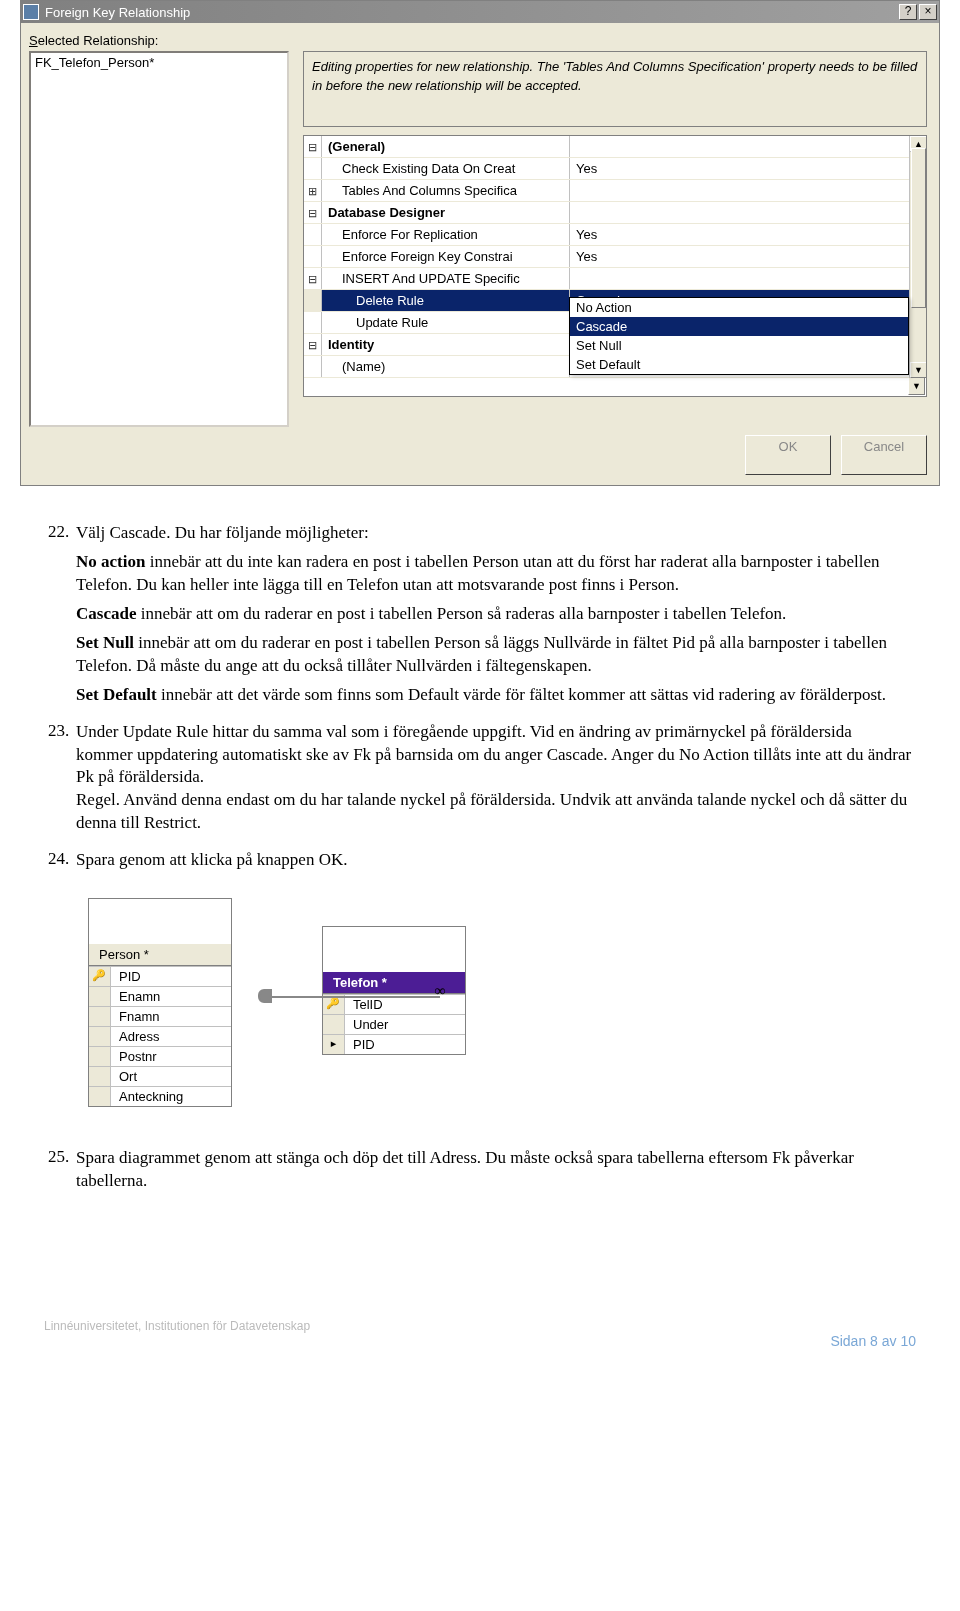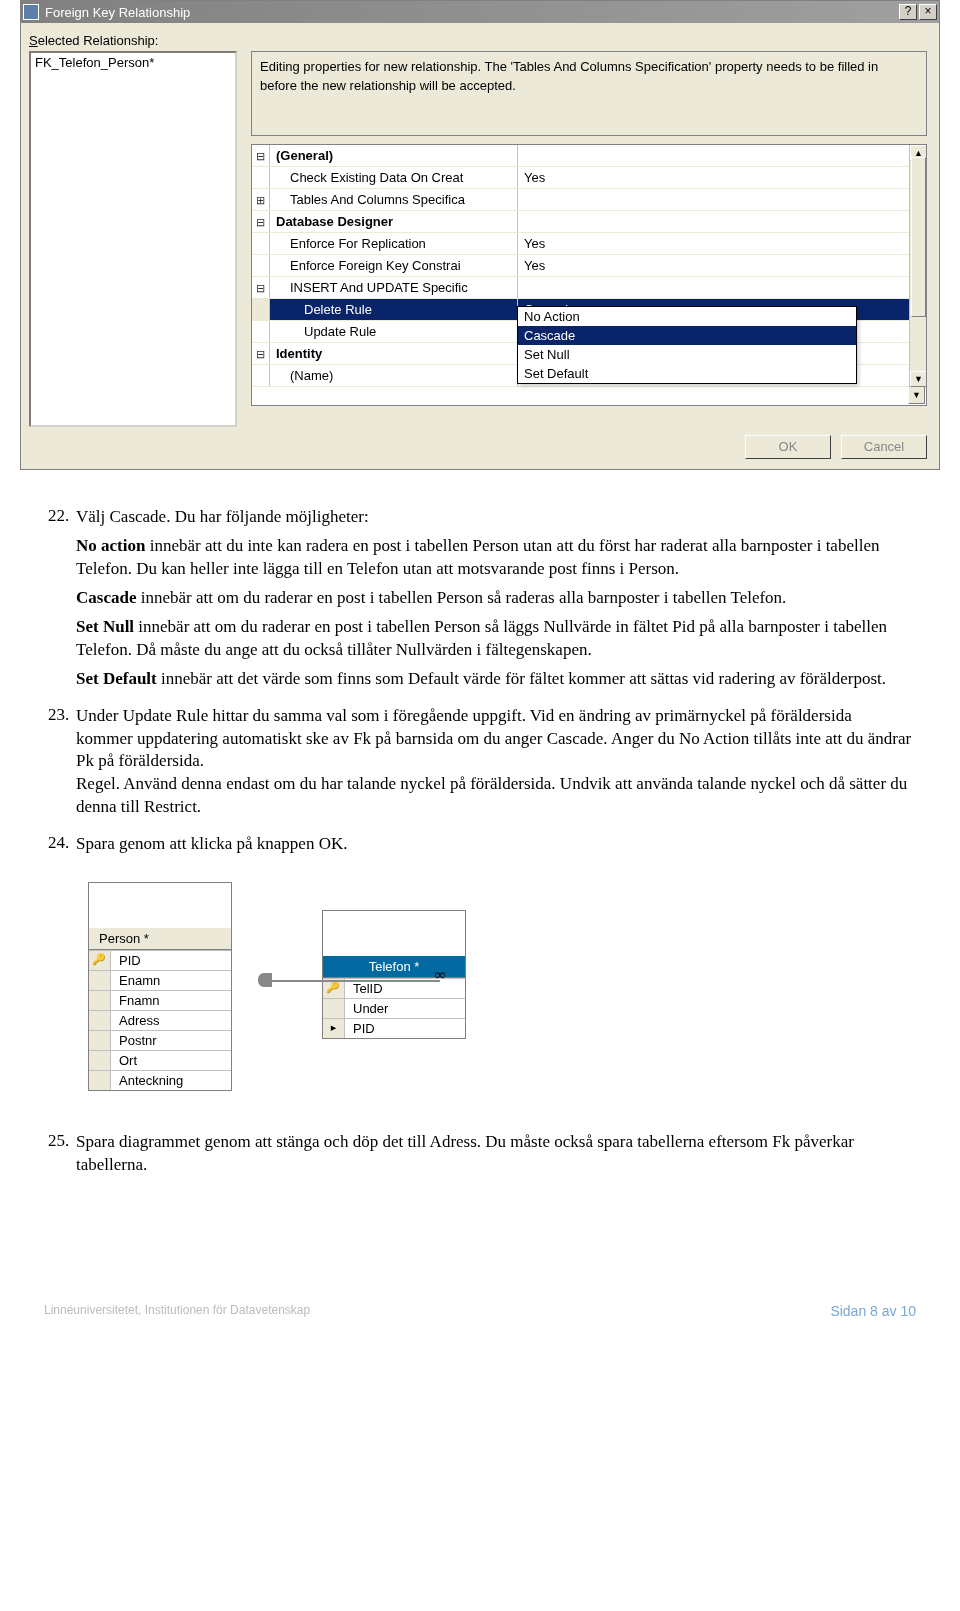--- a/index.html
+++ b/index.html
@@ -38,28 +38,28 @@
     width: 18px; height: 16px; background: #d4d0c8;
     border: 1px solid #fff; border-right-color: #404040; border-bottom-color: #404040;
     margin-left: 2px; text-align: center; line-height: 12px;
     font-size: 12px; color: #000; font-family: Arial;
   }
   .dbody { padding: 10px 12px 4px 8px; }
   .lbl { font-size: 13px; margin-bottom: 3px; display: block; }
   .udr { text-decoration: underline; }
   .row { display: flex; gap: 14px; }
   .sel-box {
-    width: 208px; height: 376px; background: #fff;
+    width: 260px; height: 376px; background: #fff;
     border: 2px inset #d4d0c8; padding: 2px 4px;
   }
   .rightcol { flex: 1; display: flex; flex-direction: column; gap: 8px; }
   .desc {
-    height: 85px; background: #ece9d8;
+    height: 76px; background: #ece9d8;
     border: 1px solid #808080; border-top-color: #808080; border-left-color: #808080;
-    padding: 6px 8px; line-height: 1.45;
+    padding: 6px 8px; line-height: 1.45; font-style: italic;
   }
   .pgrid-wrap { position: relative; }
   .pgrid {
     background: #fff; border: 1px solid #808080;
     height: 262px; overflow: hidden;
   }
   .p-row { display: flex; height: 22px; border-bottom: 1px solid #ece9d8; }
   .p-ind { width: 18px; border-right: 1px solid #c0c0c0; text-align: center; font-family: Arial; font-size: 11px; line-height: 22px; color: #333; }
   .p-name { width: 248px; border-right: 1px solid #c0c0c0; padding: 3px 6px; white-space: nowrap; overflow: hidden; }
   .p-val { flex: 1; padding: 3px 6px; white-space: nowrap; overflow: hidden; }
@@ -74,41 +74,41 @@
   .pgrid-rows { flex: 1; }
   .dd-arrow { width: 17px; height: 18px; background: #ece9d8; border: 1px solid #fff; border-right-color: #808080; border-bottom-color: #808080; font-size: 9px; text-align: center; line-height: 16px; float: right; margin-top: -20px; margin-right: 2px; }
   .dropdown {
     position: absolute; top: 162px; left: 266px; width: 340px;
     background: #fff; border: 1px solid #000; z-index: 5;
     font-size: 13px; box-shadow: 2px 2px 4px rgba(0,0,0,.2);
   }
   .dropdown .opt { padding: 2px 6px; }
   .dropdown .opt.sel { background: #0a246a; color: #fff; }
   .btnrow { display: flex; justify-content: flex-end; gap: 10px; padding: 4px 12px 10px 12px; }
-  .btn { width: 86px; height: 24px; background: #ece9d8; border: 1px solid #fff; border-right-color: #404040; border-bottom-color: #404040; font-size: 13px; text-align:center; line-height:22px; color: #888; }
+  .btn { width: 86px; height: 40px; background: #ece9d8; border: 1px solid #fff; border-right-color: #404040; border-bottom-color: #404040; font-size: 13px; text-align:center; line-height:22px; color: #888; }
   .body-text { padding: 20px 28px 0 28px; }
   .body-text p { margin: 0 0 6px 0; line-height: 1.35; }
   .step { margin: 8px 0 0 0; }
   .step-num { display: table-cell; width: 28px; vertical-align: top; }
   .step-body { display: table-cell; vertical-align: top; }
   b { font-weight: bold; }
   .tables-area { display: flex; gap: 90px; align-items: flex-start; padding: 20px 10px 0 40px; position: relative; }
   .tbl { font-family: Tahoma, Arial, sans-serif; font-size: 13px; background: #fff; border: 1px solid #808080; }
   .tbl .thead { background: #ece9d8; padding: 3px 10px; font-weight: normal; border-bottom: 1px solid #808080; margin-top: 45px; }
-  .tbl.tel .thead { background: #0369a1; color: #fff; font-weight: normal; text-align: center; }
+  .tbl.tel .thead { background: #4c1d95; color: #fff; font-weight: bold; }
   .tbl .trow { display: flex; border-top: 1px solid #c0c0c0; }
   .tbl .trow:first-of-type { border-top: none; }
   .tbl .cell-ind { width: 22px; border-right: 1px solid #c0c0c0; background: #ece9d8; text-align: center; padding: 2px 0; font-size: 11px; }
   .tbl .cell-txt { padding: 2px 8px; min-width: 120px; }
   .tbl .cell-ind.key { color: #997c00; }
   .tbl .cell-ind.sel::before { content: "▸"; color: #000; font-size: 11px; }
   .relation-line { position: absolute; top: 118px; left: 218px; width: 174px; height: 2px; background: #888; }
   .relation-line::before { content: ""; position: absolute; left: -8px; top: -7px; width: 10px; height: 10px; border: 2px solid #888; background: #888; border-radius: 6px 0 0 6px; }
   .relation-line::after { content: "∞"; position: absolute; right: -6px; top: -14px; font-size: 16px; color: #000; }
-  .footer { position: relative; margin-top: 120px; padding: 0 24px 10px 24px; font-size: 12px; color: #bbb; font-family: Arial, sans-serif; display: flex; justify-content: space-between; }
+  .footer { position: relative; margin-top: 120px; padding: 0 24px 10px 24px; font-size: 12px; color: #bbb; font-family: Arial, sans-serif; display: flex; justify-content: space-between; flex-direction: column; }
   .footer .pg { color: #7aa7d6; font-size: 14px; text-align: right; }
   .tel { margin-top: 28px; }
 </style>
 </head>
 <body>
 
 <div class="page">
 
   <div class="dialog">
     <div class="titlebar">

